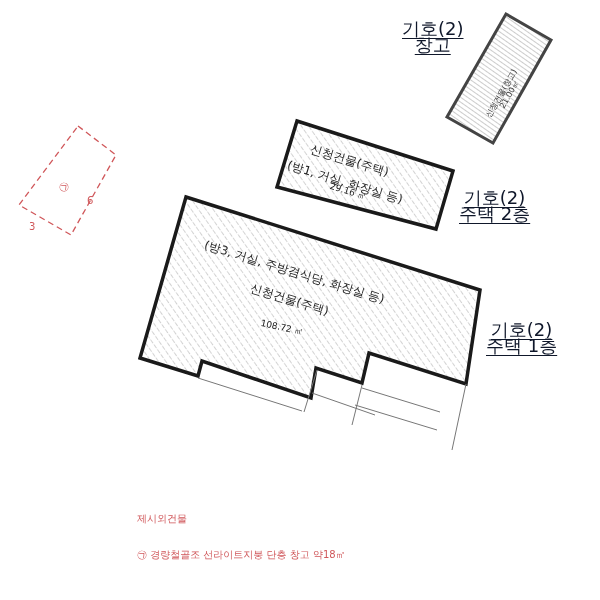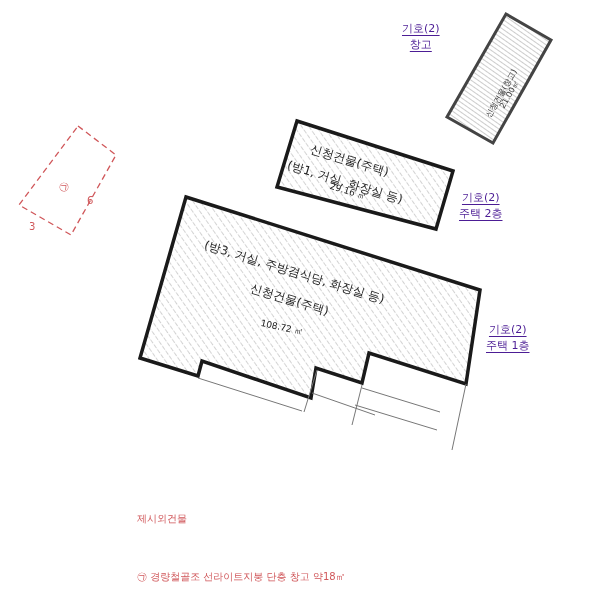--- a/index.html
+++ b/index.html
@@ -1,19 +1,19 @@
 <!DOCTYPE html>
 <html><head>
 <meta charset="utf-8">
 <style>
   html, body { margin:0; padding:0; background:#ffffff; }
   body { width:600px; height:600px; position:relative; overflow:hidden;
          font-family:"DejaVu Sans", sans-serif; }
   svg { position:absolute; left:0; top:0; }
-  .lbl { position:absolute; font-size:11px; color:#4c1d95; line-height:16px;
+  .lbl { position:absolute; font-size:18px; color:#0f172a; line-height:16px;
          text-decoration:underline; text-underline-offset:3px; text-align:center;
          font-family:"DejaVu Sans", sans-serif; white-space:nowrap; }
   .rot { position:absolute; white-space:nowrap; color:#222; transform-origin:0 0;
          font-family:"DejaVu Sans", sans-serif; }
   .red { position:absolute; color:#d0575a; font-size:10px; white-space:nowrap;
          font-family:"DejaVu Sans", sans-serif; }
 </style>
 </head>
 <body>
 
@@ -77,13 +77,13 @@
 <div class="lbl" style="left:486px;top:322px;">
   <div>기호(2)</div>
   <div>주택 1층</div>
 </div>
 
 <div class="red" style="left:59px;top:180px;font-size:10px;">㉠</div>
 <div class="red" style="left:87px;top:195px;font-size:10px;">6</div>
 <div class="red" style="left:29px;top:221px;font-size:10px;">3</div>
 
 <div class="red" style="left:137px;top:512px;">제시외건물</div>
-<div class="red" style="left:137px;top:548px;margin-top:22px;">㉠ 경량철골조 선라이트지붕 단층 창고 약18㎡</div>
+<div class="red" style="left:137px;top:548px;">㉠ 경량철골조 선라이트지붕 단층 창고 약18㎡</div>
 
 </body></html>

